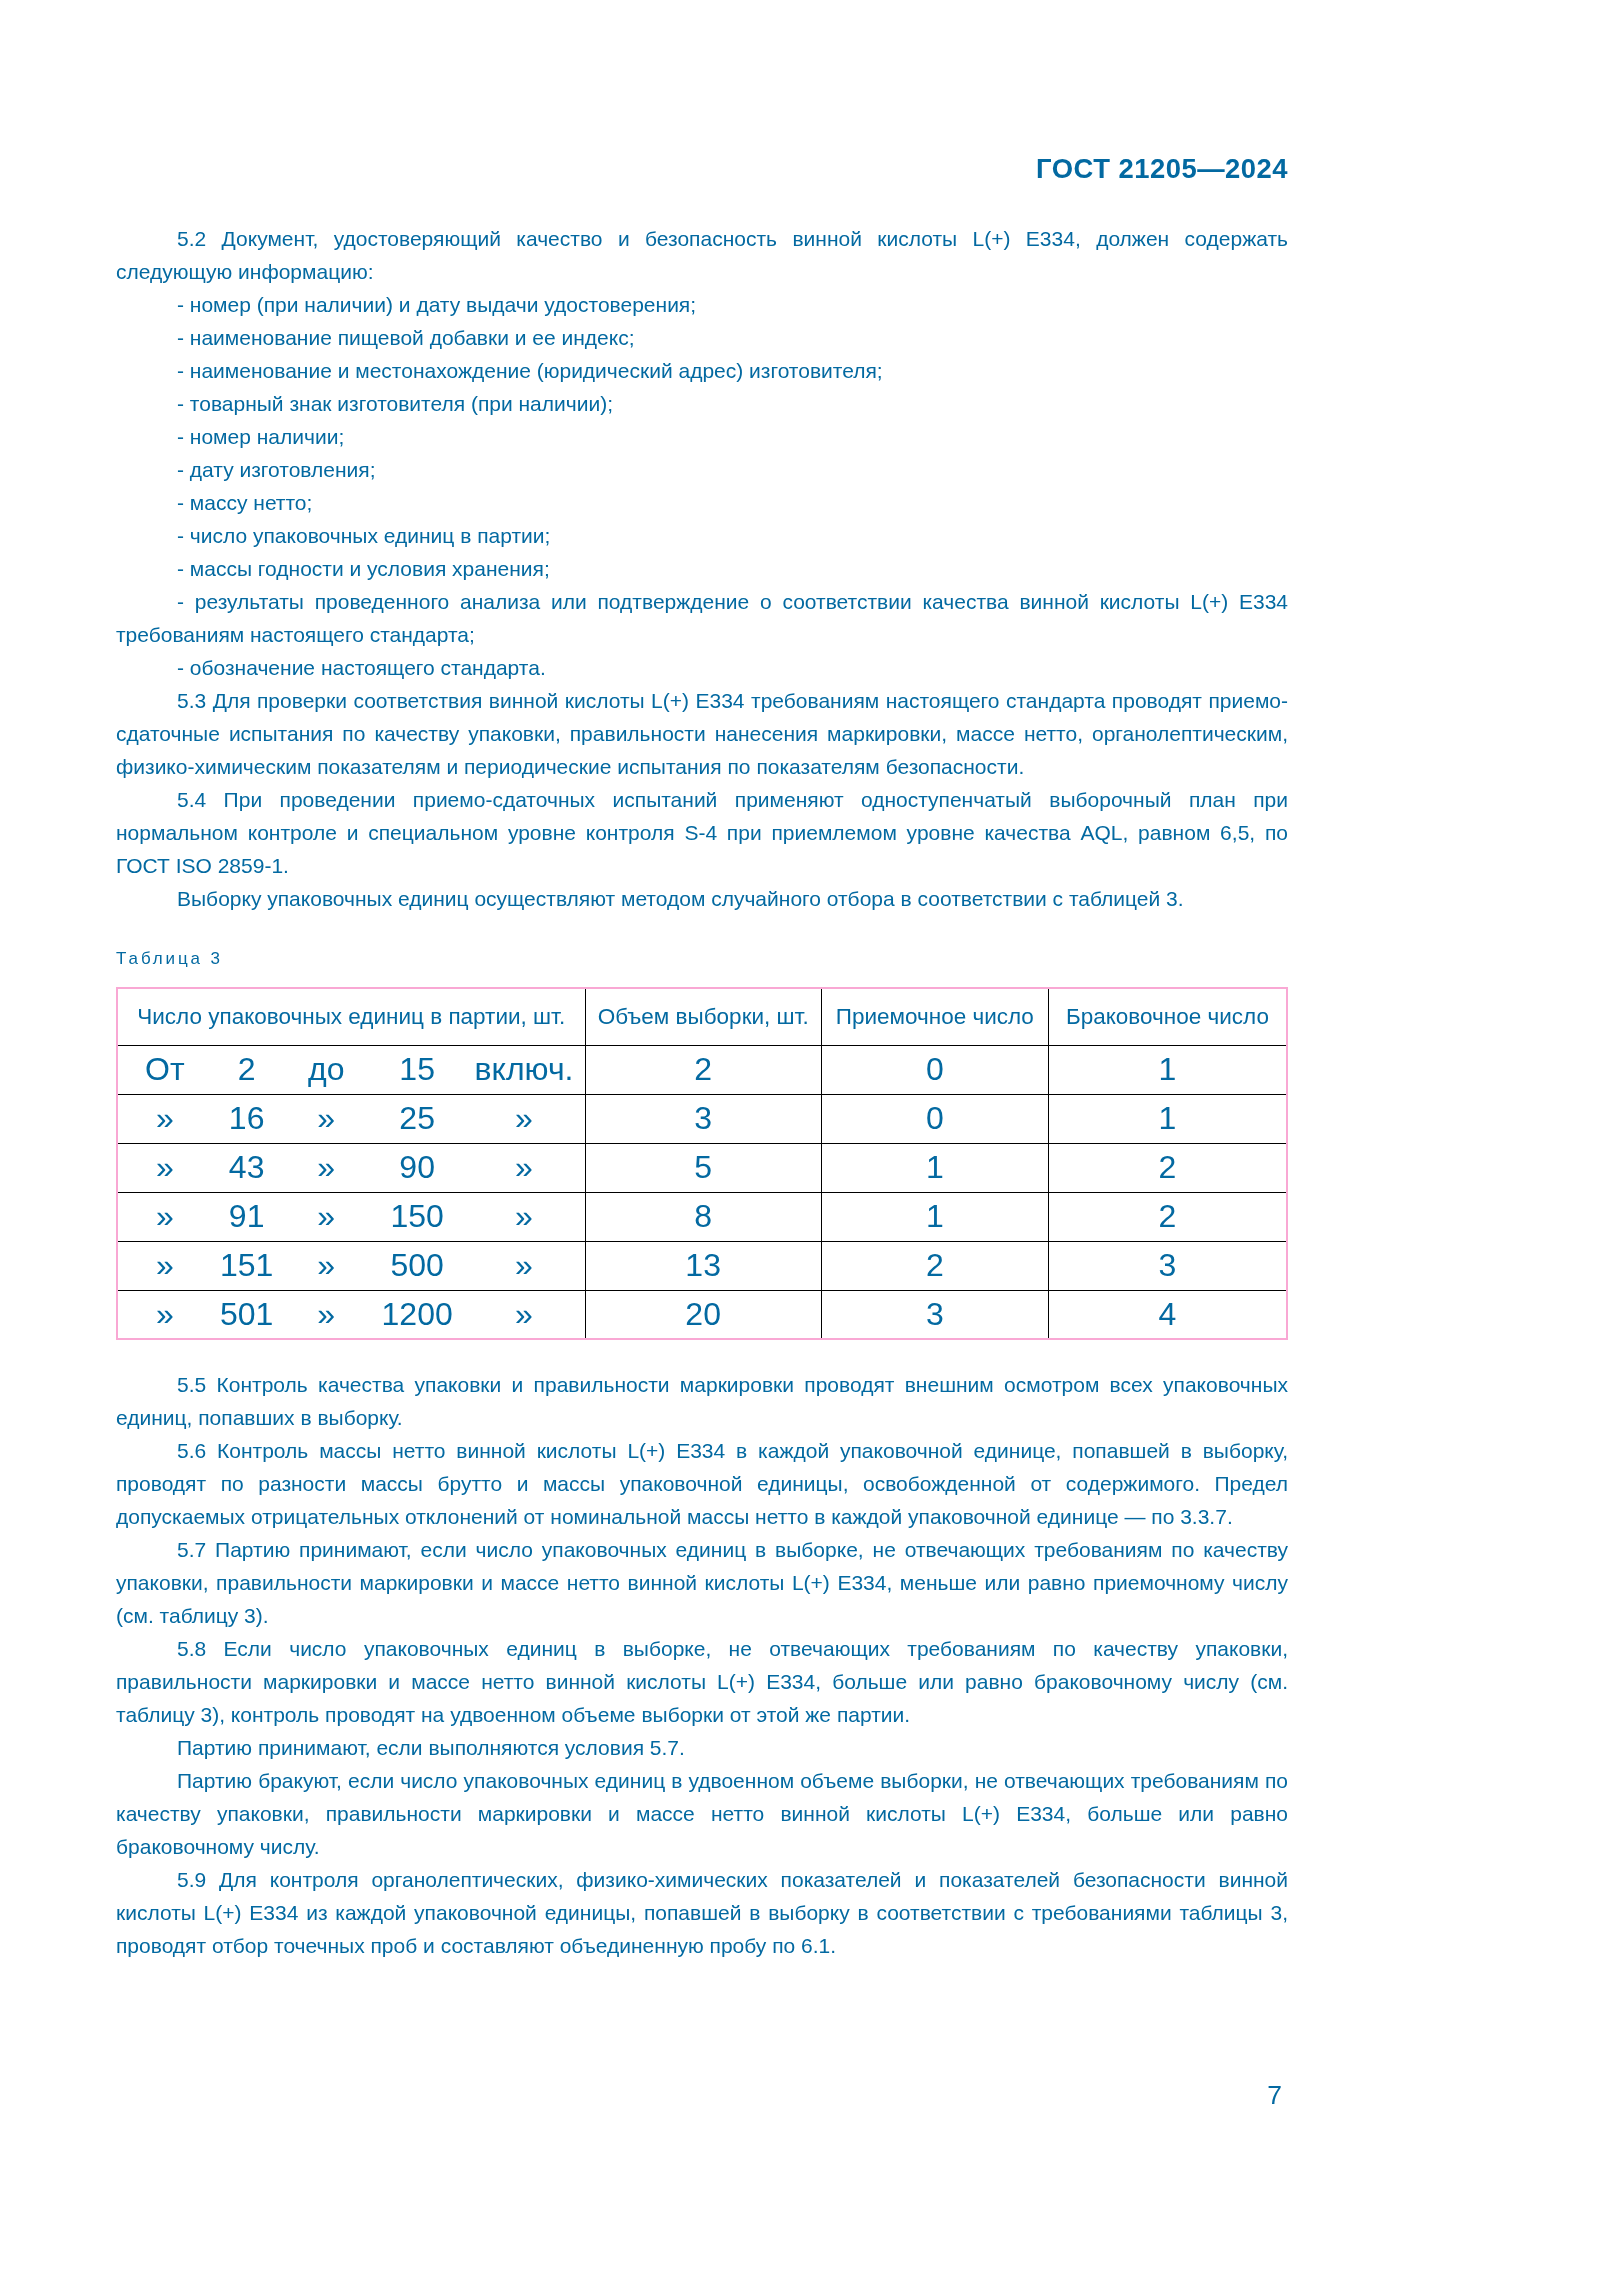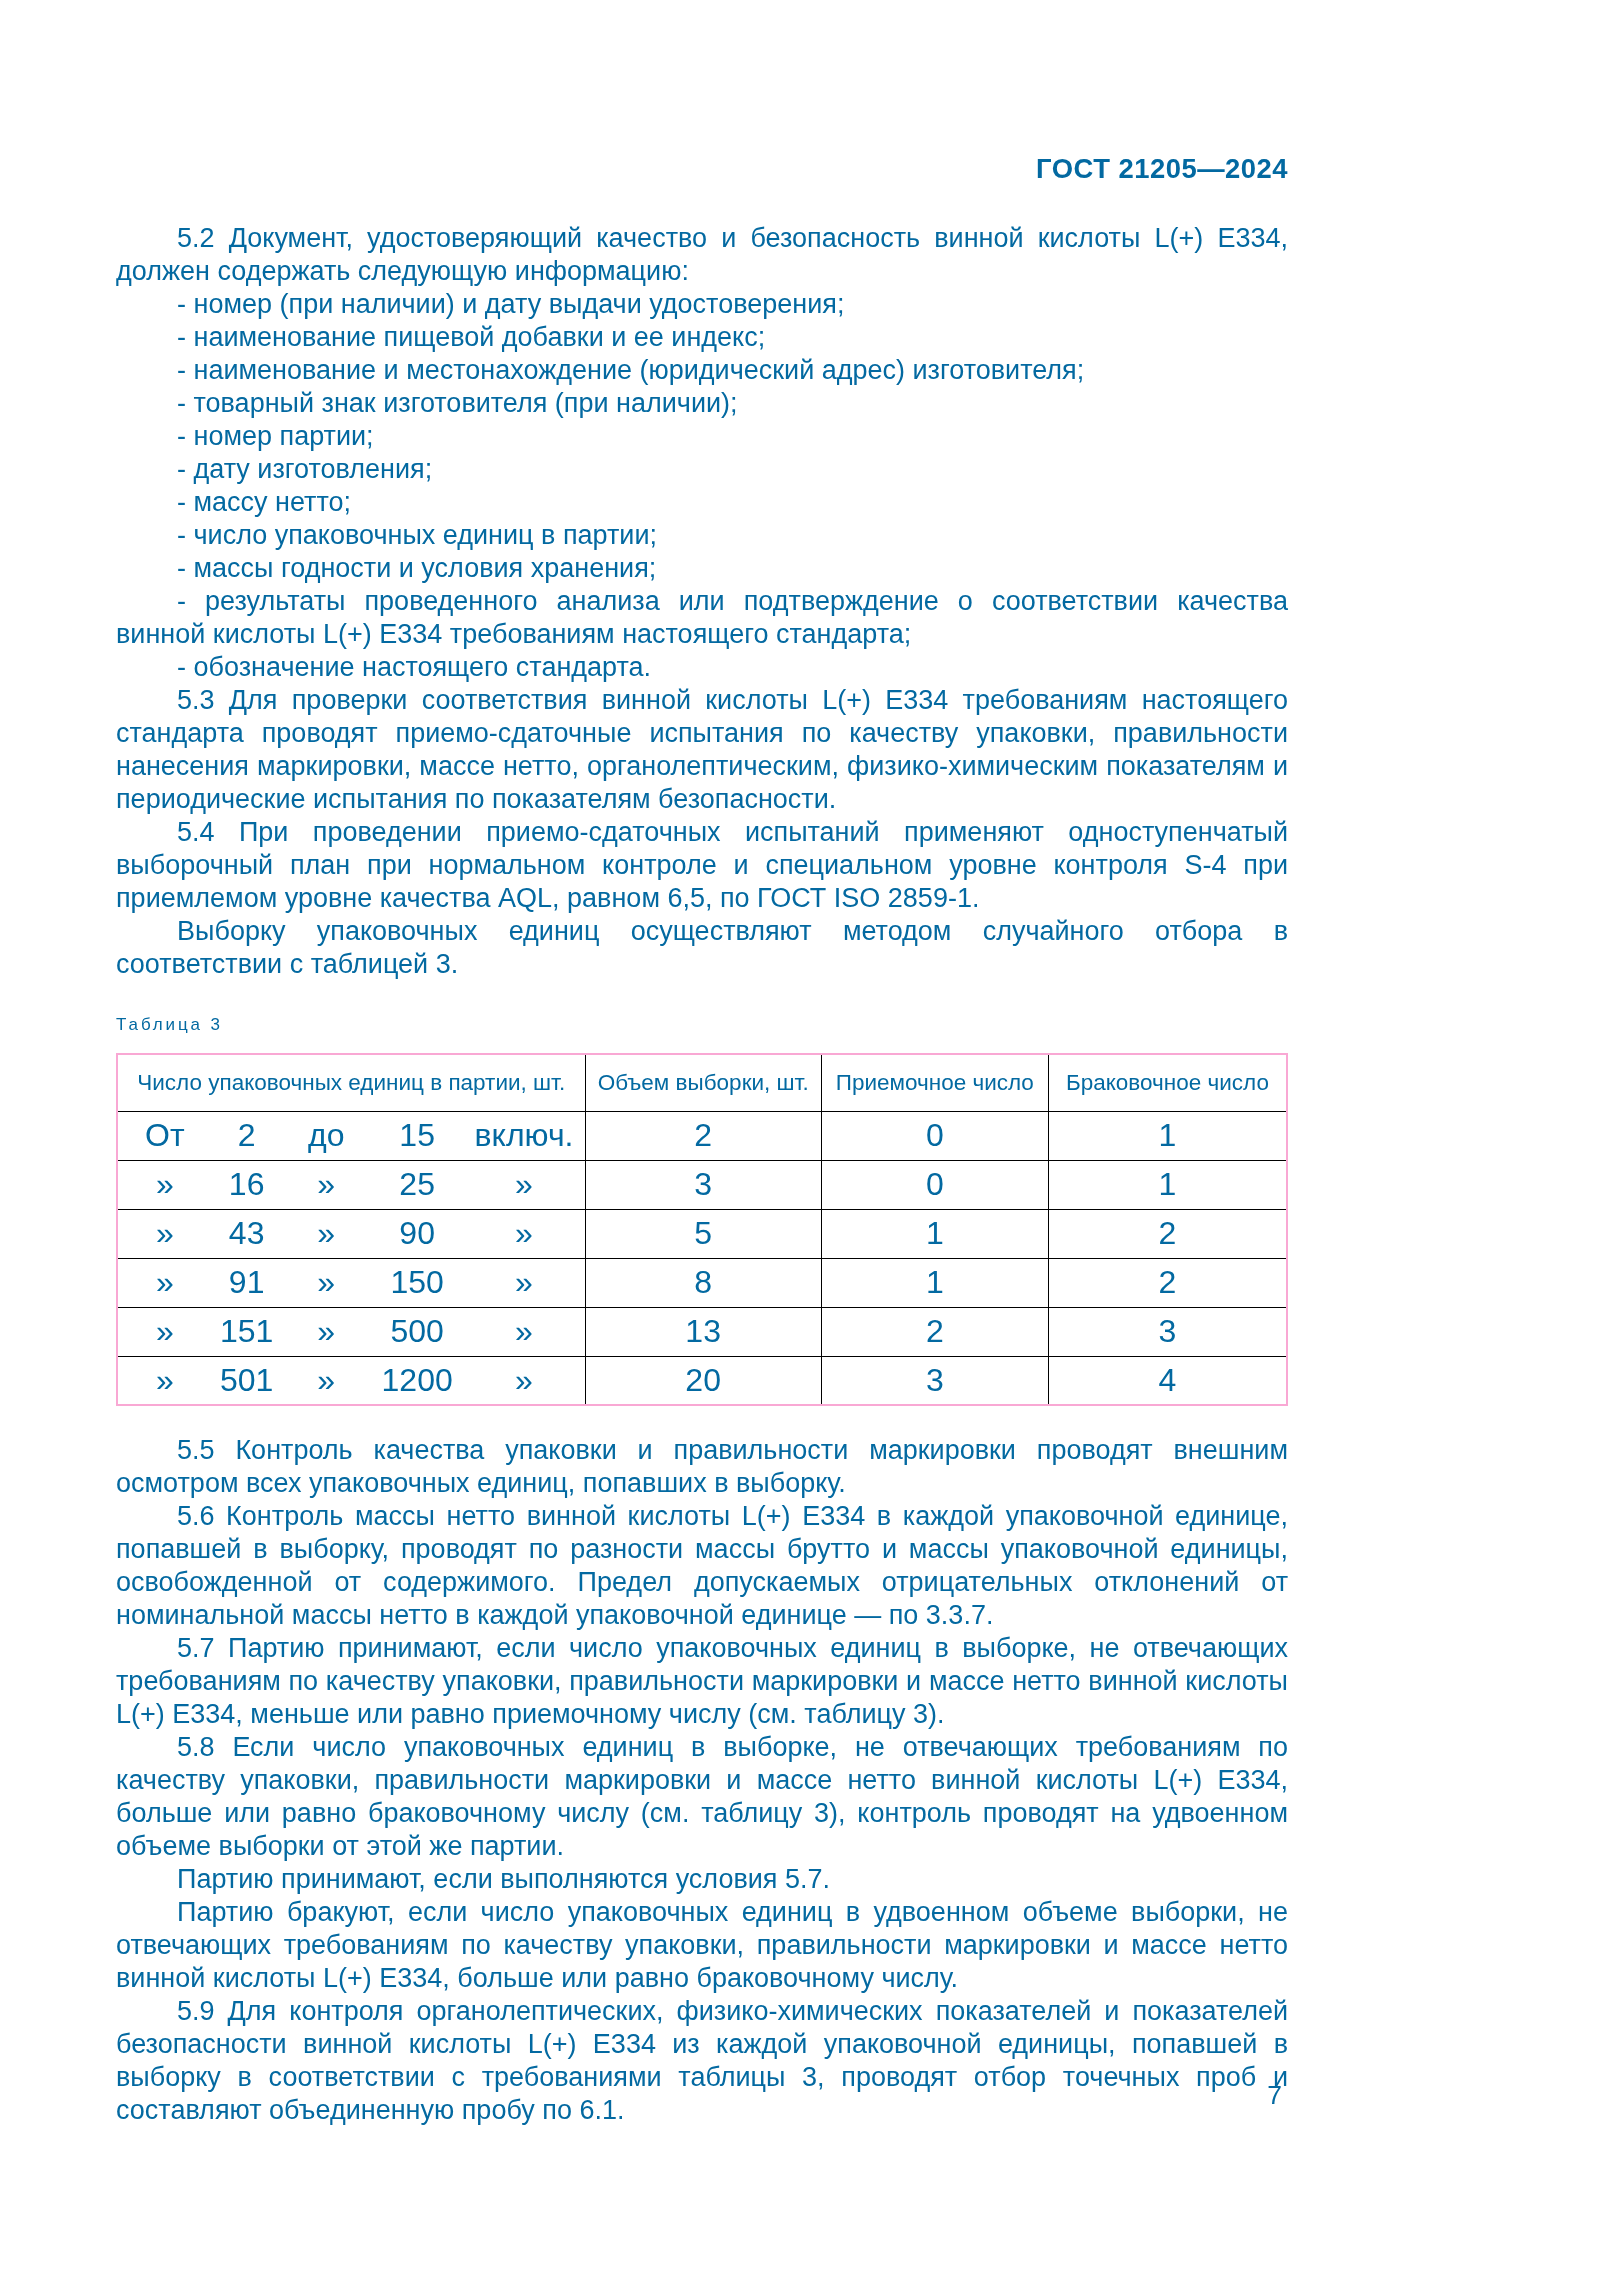--- a/index.html
+++ b/index.html
@@ -21,21 +21,21 @@
     font-weight: 700;
     letter-spacing: 0.5px;
   }
   .content {
     position: absolute;
     left: 116px;
     right: 170px;
     top: 222px;
   }
   .para {
-    font-size: 27px;
+    font-size: 21px;
     line-height: 33px;
     text-align: justify;
     text-indent: 61px;
   }
   .table-caption {
     margin-top: 27.4px;
     font-size: 17px;
     line-height: 33px;
     letter-spacing: 2.9px;
   }
@@ -86,21 +86,21 @@
 
   <div class="doc-header">ГОСТ 21205—2024</div>
 
   <div class="content">
 
     <p class="para">5.2 Документ, удостоверяющий качество и безопасность винной кислоты L(+) E334, должен содержать следующую информацию:</p>
     <p class="para">- номер (при наличии) и дату выдачи удостоверения;</p>
     <p class="para">- наименование пищевой добавки и ее индекс;</p>
     <p class="para">- наименование и местонахождение (юридический адрес) изготовителя;</p>
     <p class="para">- товарный знак изготовителя (при наличии);</p>
-    <p class="para">- номер партии;</p>
+    <p class="para">- номер наличии;</p>
     <p class="para">- дату изготовления;</p>
     <p class="para">- массу нетто;</p>
     <p class="para">- число упаковочных единиц в партии;</p>
     <p class="para">- массы годности и условия хранения;</p>
     <p class="para">- результаты проведенного анализа или подтверждение о соответствии качества винной кислоты L(+) E334 требованиям настоящего стандарта;</p>
     <p class="para">- обозначение настоящего стандарта.</p>
     <p class="para">5.3 Для проверки соответствия винной кислоты L(+) E334 требованиям настоящего стандарта проводят приемо-сдаточные испытания по качеству упаковки, правильности нанесения маркировки, массе нетто, органолептическим, физико-химическим показателям и периодические испытания по показателям безопасности.</p>
     <p class="para">5.4 При проведении приемо-сдаточных испытаний применяют одноступенчатый выборочный план при нормальном контроле и специальном уровне контроля S-4 при приемлемом уровне качества AQL, равном 6,5, по ГОСТ ISO 2859-1.</p>
     <p class="para">Выборку упаковочных единиц осуществляют методом случайного отбора в соответствии с таблицей 3.</p>
 

